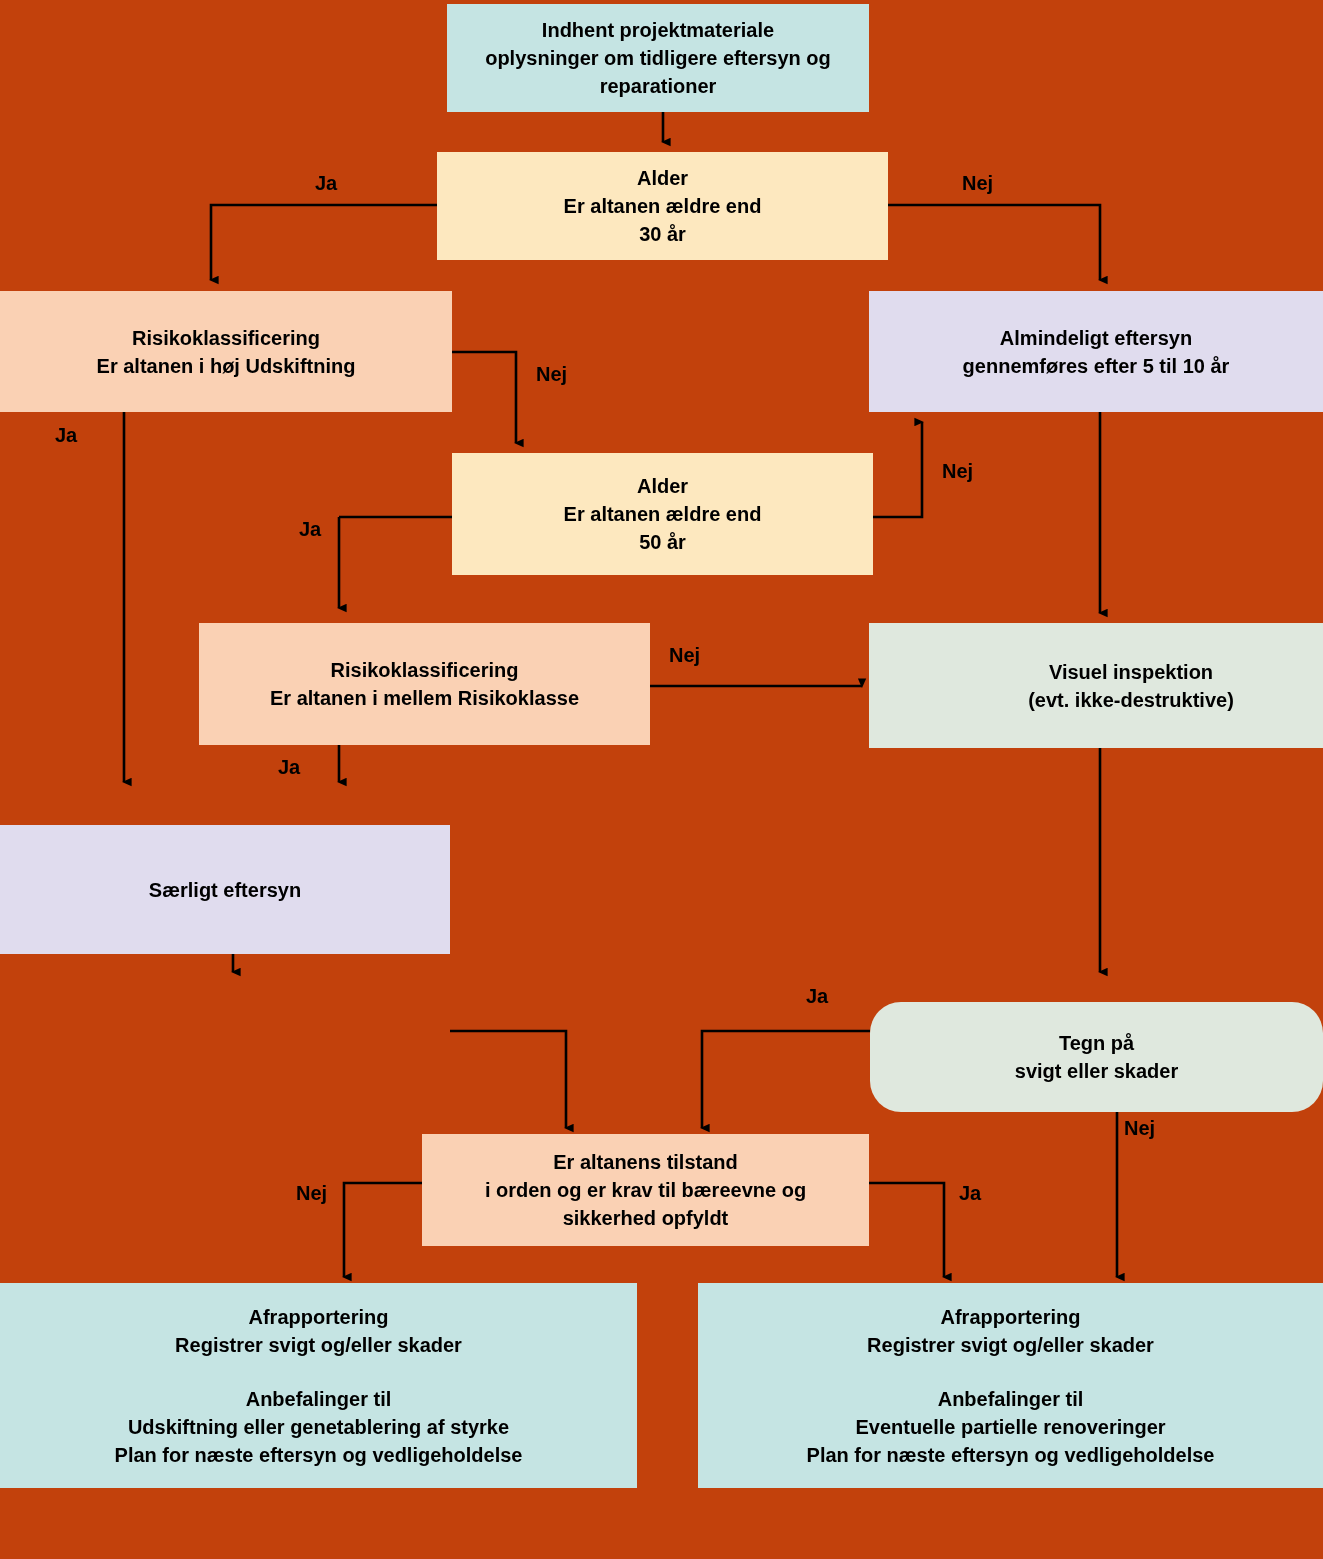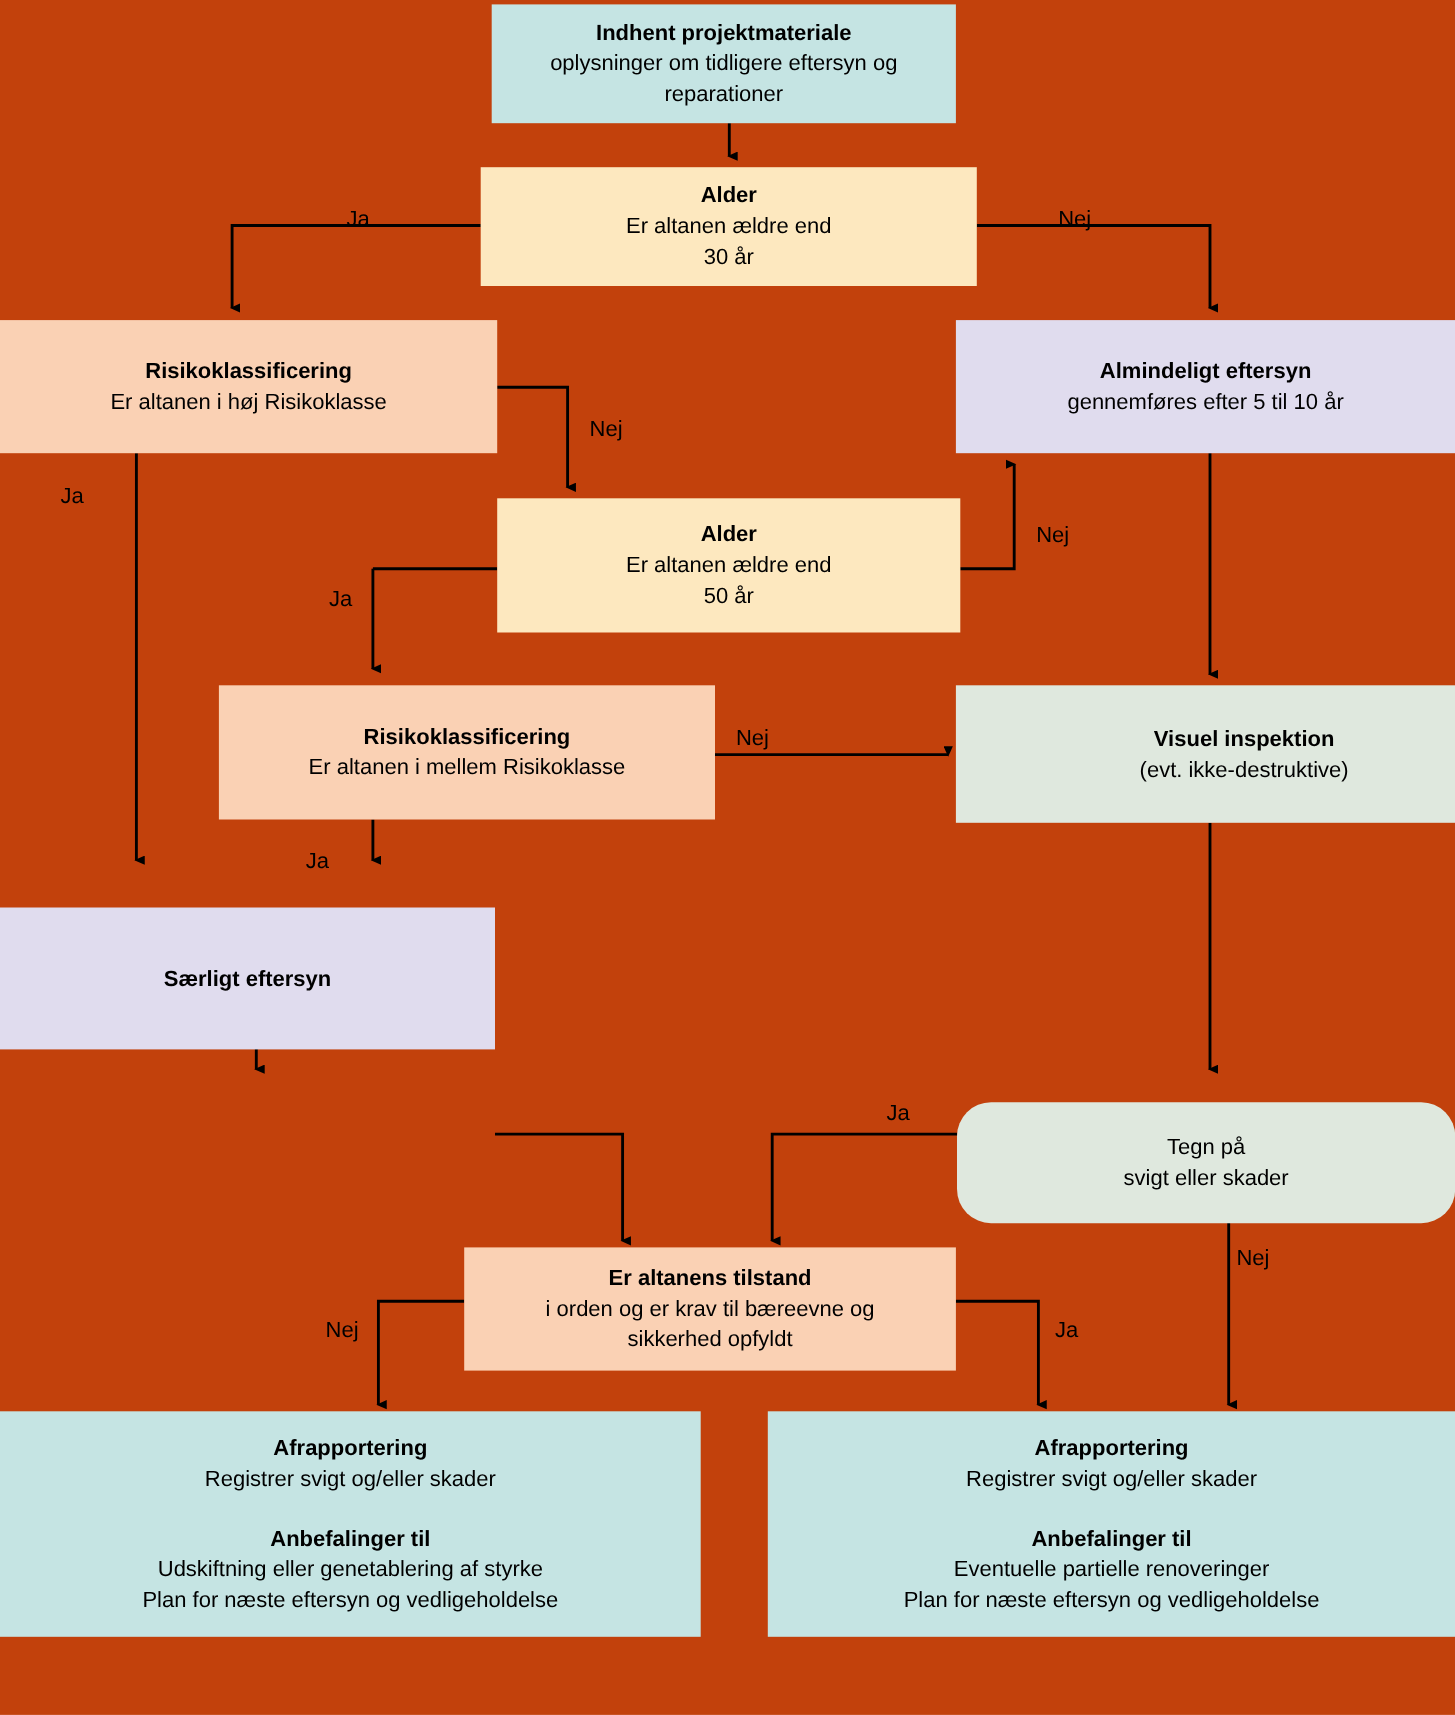--- a/index.html
+++ b/index.html
@@ -1,24 +1,24 @@
 <!DOCTYPE html>
 <html><head>
 <meta charset="utf-8">
 <style>
   html,body{margin:0;padding:0;background:#ffffff;}
   body{font-family:"Liberation Sans","DejaVu Sans",sans-serif;}
   #canvas{position:relative;width:1323px;height:1559px;background:#c2410c;overflow:hidden;padding-left:32px;}
   .node{position:absolute;box-sizing:border-box;display:flex;flex-direction:column;
         align-items:center;justify-content:center;text-align:center;color:#000;}
-  .node .t{font-size:20px;line-height:28px;}
+  .node .t{font-size:20px;line-height:28px;font-weight:bold;}
   .node .b{font-weight:bold;font-size:20px;line-height:28px;}
   .node .sp{height:26px;}
-  .lbl{position:absolute;font-weight:normal;font-size:20px;line-height:22px;color:#000;
-       white-space:nowrap;margin-top:16px;}
+  .lbl{position:absolute;font-weight:bold;font-size:20px;line-height:22px;color:#000;
+       white-space:nowrap;}
   svg.edges{position:absolute;left:0;top:0;width:1323px;height:1559px;overflow:visible;}
 </style>
 </head>
 <body>
 
 <div id="canvas">
 
   <svg class="edges" viewBox="0 0 1323 1559">
     <defs>
       <marker id="ah" markerWidth="10" markerHeight="10" refX="4.2" refY="7.6" orient="auto" markerUnits="userSpaceOnUse">
@@ -71,21 +71,21 @@
   </div>
 
   <div class="node" style="left:437px;top:152px;width:451px;height:108px;background:#fde8bf;">
     <div class="b">Alder</div>
     <div class="t">Er altanen ældre end</div>
     <div class="t">30 år</div>
   </div>
 
   <div class="node" style="left:0px;top:291px;width:452px;height:121px;background:#fad1b4;">
     <div class="b">Risikoklassificering</div>
-    <div class="t">Er altanen i høj Risikoklasse</div>
+    <div class="t">Er altanen i høj Udskiftning</div>
   </div>
 
   <div class="node" style="left:869px;top:291px;width:454px;height:121px;background:#e0dcee;align-items:center;">
     <div class="b">Almindeligt eftersyn</div>
     <div class="t">gennemføres efter 5 til 10 år</div>
   </div>
 
   <div class="node" style="left:452px;top:453px;width:421px;height:122px;background:#fde8bf;">
     <div class="b">Alder</div>
     <div class="t">Er altanen ældre end</div>

